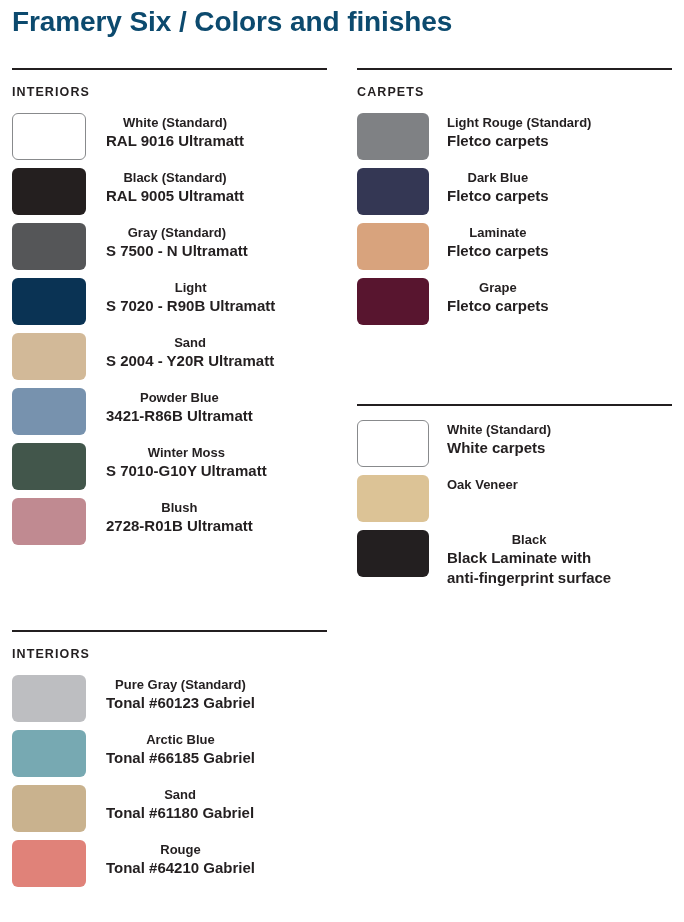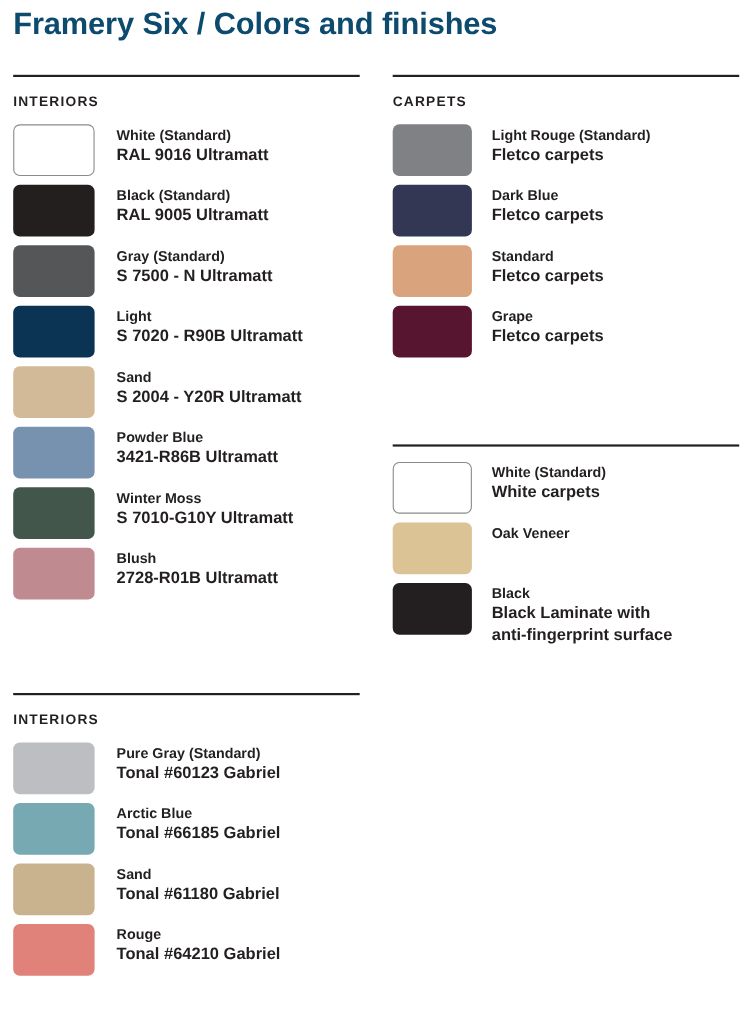--- a/index.html
+++ b/index.html
@@ -87,20 +87,21 @@
     padding-top: 1px;
     line-height: 1.32;
   }
   .col-left .swatch-text { margin-left: 20px; }
   .col-right .swatch-text { margin-left: 18px; }
   .swatch-name {
     font-size: 13px;
     font-weight: 700;
     color: #231f20;
     white-space: nowrap;
+    text-align: center;
   }
   .swatch-spec {
     font-size: 15px;
     font-weight: 700;
     color: #231f20;
   }
   .swatch-spec-line { white-space: nowrap; }
 </style>
 </head>
 <body>
@@ -251,21 +252,21 @@
               <div class="swatch-text">
                 <div class="swatch-name">Dark Blue</div>
                 <div class="swatch-spec">
                   <div class="swatch-spec-line">Fletco carpets</div>
                 </div>
               </div>
             </div>
             <div class="swatch-row">
               <div class="swatch" style="background: rgb(216, 163, 125);"></div>
               <div class="swatch-text">
-                <div class="swatch-name">Standard</div>
+                <div class="swatch-name">Laminate</div>
                 <div class="swatch-spec">
                   <div class="swatch-spec-line">Fletco carpets</div>
                 </div>
               </div>
             </div>
             <div class="swatch-row">
               <div class="swatch" style="background: rgb(88, 21, 47);"></div>
               <div class="swatch-text">
                 <div class="swatch-name">Grape</div>
                 <div class="swatch-spec">

